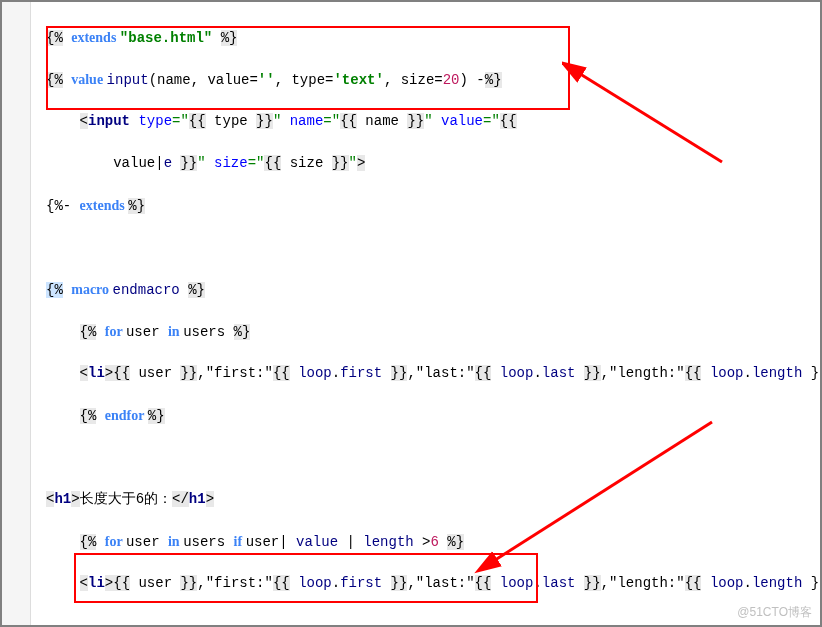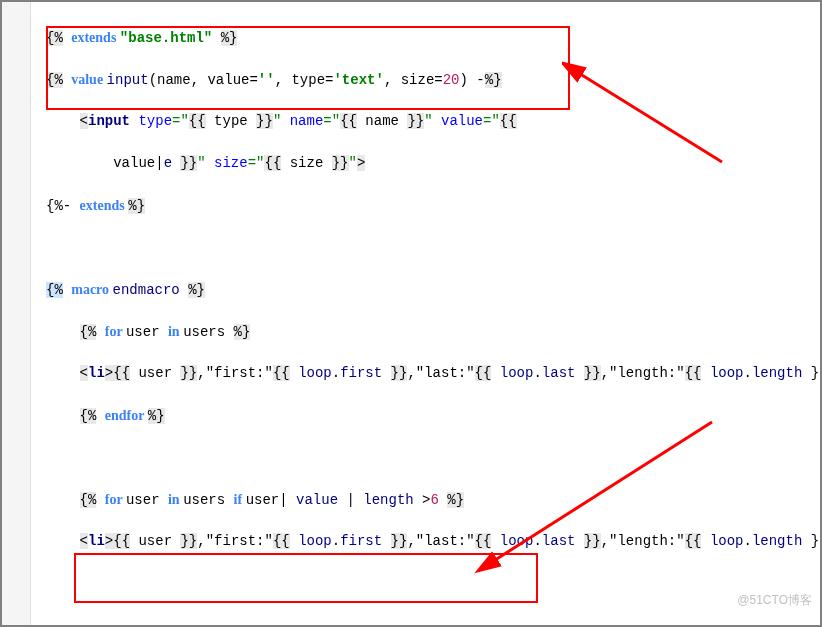--- a/index.html
+++ b/index.html
@@ -64,21 +64,21 @@
     height: 46px;
     pointer-events: none;
   }
   .arrow {
     position: absolute;
     pointer-events: none;
   }
   .watermark {
     position: absolute;
     right: 8px;
-    bottom: 16px;
+    bottom: 4px;
     color: #c0c0c0;
     font-family: sans-serif;
     font-size: 12px;
   }
   .hl { background: #cce4ff; }
 </style>
 </head>
 <body>
 
 <div class="container">
@@ -88,20 +88,21 @@
 <span class="line"><span class="tag-bg">{%</span> <span class="kw">value </span><span class="fn">input</span>(name, value=<span class="str">''</span>, type=<span class="str">'text'</span>, size=<span class="num">20</span>) -<span class="tag-bg">%}</span></span>
 <span class="line">    <span class="tag-bg">&lt;</span><span class="tagname">input </span><span class="attr">type</span><span class="str2">="</span><span class="tag-bg">{{</span> type <span class="tag-bg">}}</span><span class="str2">"</span> <span class="attr">name</span><span class="str2">="</span><span class="tag-bg">{{</span> name <span class="tag-bg">}}</span><span class="str2">"</span> <span class="attr">value</span><span class="str2">="</span><span class="tag-bg">{{</span></span>
 <span class="line">        value|<span class="fn">e</span> <span class="tag-bg">}}</span><span class="str2">"</span> <span class="attr">size</span><span class="str2">="</span><span class="tag-bg">{{</span> size <span class="tag-bg">}}</span><span class="str2">"</span><span class="tag-bg">&gt;</span></span>
 <span class="line">{%- <span class="kw">extends </span><span class="tag-bg">%}</span></span>
 <span class="line"></span>
 <span class="line"><span class="hl">{%</span> <span class="kw">macro </span><span class="fn">endmacro</span> <span class="tag-bg">%}</span></span>
 <span class="line">    <span class="tag-bg">{%</span> <span class="kw">for </span>user <span class="kw">in </span>users <span class="tag-bg">%}</span></span>
 <span class="line">    <span class="tag-bg">&lt;</span><span class="tagname">li</span><span class="tag-bg">&gt;{{</span> user <span class="tag-bg">}}</span>,"first:"<span class="tag-bg">{{</span> <span class="fn">loop</span>.<span class="fn">first</span> <span class="tag-bg">}}</span>,"last:"<span class="tag-bg">{{</span> <span class="fn">loop</span>.<span class="fn">last</span> <span class="tag-bg">}}</span>,"length:"<span class="tag-bg">{{</span> <span class="fn">loop</span>.<span class="fn">length</span> }</span>
 <span class="line">    <span class="tag-bg">{%</span> <span class="kw">endfor </span><span class="tag-bg">%}</span></span>
 <span class="line"></span>
+<span class="line"><span class="tag-bg">&lt;</span><span class="tagname">h1</span><span class="tag-bg">&gt;</span>长度大于6的：<span class="tag-bg">&lt;/</span><span class="tagname">h1</span><span class="tag-bg">&gt;</span></span>
 <span class="line">    <span class="tag-bg">{%</span> <span class="kw">for </span>user <span class="kw">in </span>users <span class="kw">if </span>user| <span class="fn">value</span> | <span class="fn">length</span> &gt;<span class="num">6</span> <span class="tag-bg">%}</span></span>
 <span class="line">    <span class="tag-bg">&lt;</span><span class="tagname">li</span><span class="tag-bg">&gt;{{</span> user <span class="tag-bg">}}</span>,"first:"<span class="tag-bg">{{</span> <span class="fn">loop</span>.<span class="fn">first</span> <span class="tag-bg">}}</span>,"last:"<span class="tag-bg">{{</span> <span class="fn">loop</span>.<span class="fn">last</span> <span class="tag-bg">}}</span>,"length:"<span class="tag-bg">{{</span> <span class="fn">loop</span>.<span class="fn">length</span> }</span>
 <span class="line"></span>
 
 
 
 
 
 
 

